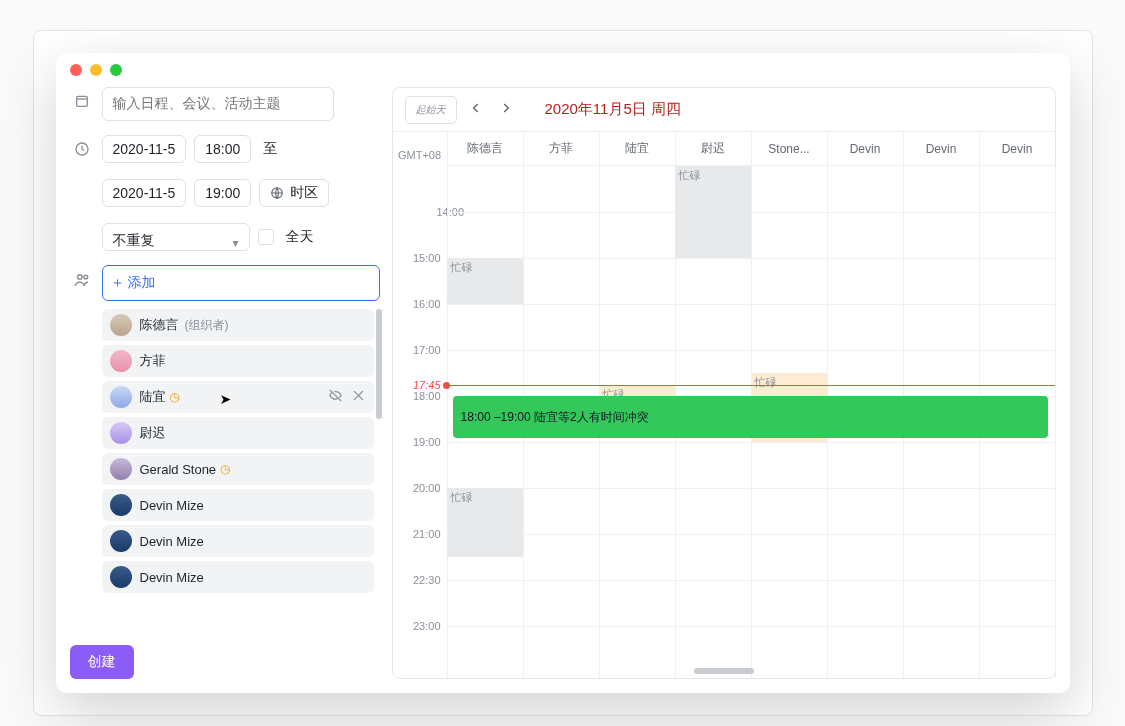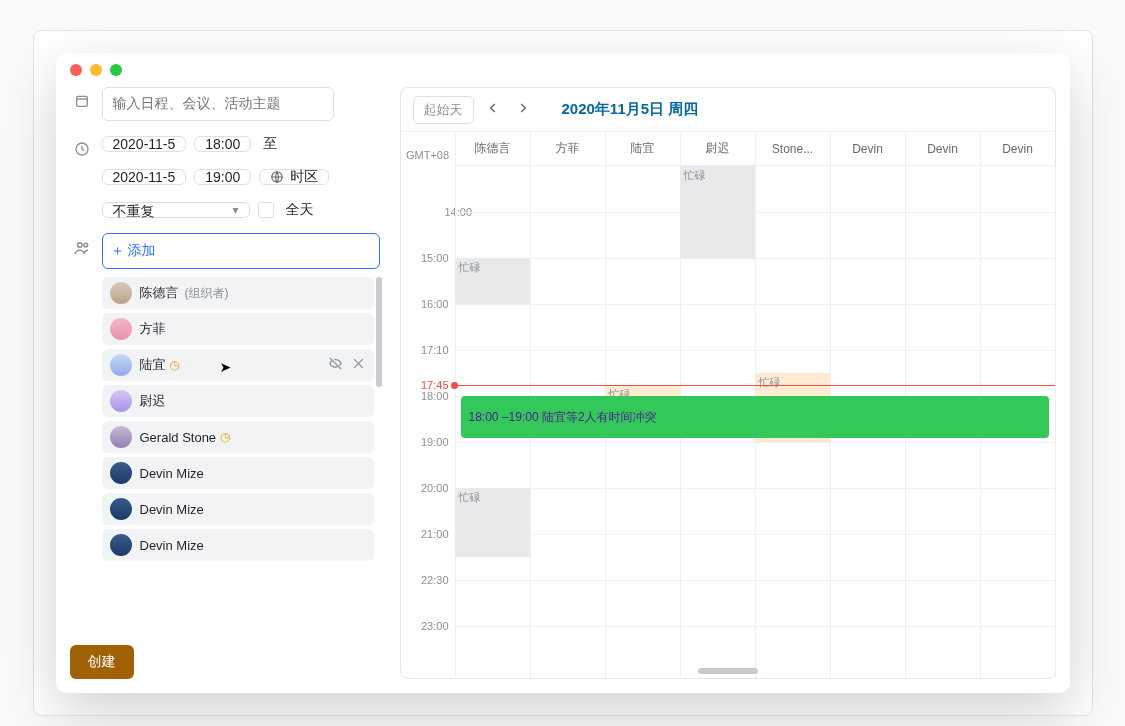--- a/index.html
+++ b/index.html
@@ -2,75 +2,75 @@
 <html><head>
 <meta charset="utf-8">
 <style>
   * { box-sizing: border-box; margin: 0; padding: 0; font-family: -apple-system, "PingFang SC", "Helvetica Neue", Arial, sans-serif; }
   body { background: #fafafa; display: flex; justify-content: center; padding: 30px; }
   .wrapper { background: #fff; border: 1px solid #e5e5e5; border-radius: 8px; padding: 22px; width: 1060px; }
   .window { background: #fff; border-radius: 10px; box-shadow: 0 20px 60px rgba(0,0,0,0.18); width: 100%; height: 640px; display: flex; flex-direction: column; }
   .titlebar { height: 34px; display: flex; align-items: center; padding: 0 14px; gap: 8px; }
   .dot { width: 12px; height: 12px; border-radius: 50%; }
   .dot.red { background: #ff5f57; } .dot.yellow { background: #febc2e; } .dot.green { background: #28c840; }
-  .body { flex: 1; display: flex; min-height: 0; padding: 0 14px 14px 14px; gap: 20px; }
+  .body { flex: 1; display: flex; min-height: 0; padding: 0 14px 14px 14px; gap: 12px; }
 
   
   .left { width: 310px; display: flex; flex-direction: column; }
   .form-rows { flex: 0 0 auto; }
   .row { display: flex; align-items: flex-start; margin-bottom: 14px; }
   .row .ic { width: 24px; display: flex; justify-content: center; padding-top: 6px; margin-right: 8px; color: #8a8f99; }
   .row .fields { flex: 1; display: flex; flex-wrap: wrap; gap: 8px; align-items: center; }
-  .inputish, .pill { border: 1px solid #dcdfe6; border-radius: 6px; height: 16px; padding: 0 10px; display: flex; align-items: center; font-size: 14px; color: #1f2329; background: #fff; }
+  .inputish, .pill { border: 1px solid #dcdfe6; border-radius: 6px; height: 28px; padding: 0 10px; display: flex; align-items: center; font-size: 14px; color: #1f2329; background: #fff; }
   textarea.inputish { padding: 7px 10px; height: 34px; resize: none; width: 232px; color: #8a8f99; outline: none; }
   .static { font-size: 14px; color: #1f2329; padding: 0 4px; }
-  .sel { display:flex; align-items:flex-start; justify-content:space-between;}
+  .sel { display:flex; align-items:flex-end; justify-content:space-between;}
   .chev { color: #8a8f99; font-size: 12px; margin-left: 8px; }
   .cbx { width: 16px; height: 16px; border: 1px solid #dcdfe6; border-radius: 3px; display:inline-block;}
   .add-input-wrap { border: 1.5px solid #3370ff; border-radius: 6px; height: 36px; display: flex; align-items: center; padding: 0 8px; }
   .add-btn { color: #3370ff; font-size: 14px; display: flex; align-items: center; gap: 3px; margin-right: 8px; cursor:pointer;}
   .add-input { border: none; outline: none; font-size: 14px; flex: 1; color: #8a8f99; }
 
   .attendees { margin-top: 8px; margin-left: 32px; position: relative; flex: 1; min-height: 0; }
   .list { position:absolute; inset:0; overflow:hidden; padding-right:6px;}
   .att { background: #f2f3f5; border-radius: 6px; height: 32px; display: flex; align-items: center; padding: 0 8px; margin-bottom: 4px; font-size: 13px; color: #1f2329; position:relative;}
   .avatar { width: 22px; height: 22px; border-radius: 50%; margin-right: 8px; background: #ccc; background-size:cover;}
   .att .name { display:flex; align-items:center; gap:4px;}
   .tag { color:#8a8f99; font-size:12px; margin-left:2px;}
   .busy-ico { color:#f0a020; font-size:12px;}
   .att .actions { margin-left:auto; display:none; gap:8px; color:#8a8f99; font-size:14px;}
   .att.hov .actions { display:flex; }
   .cursor { position:absolute; left:118px; top:10px; font-size:14px; color:#000;}
   .scrollbar { position:absolute; right:-2px; top:0; width:6px; height:110px; background:#c8cbd0; border-radius:3px;}
 
   .footer { padding: 12px 0 0 0; }
-  .create { background:#a16207; color:#fff; border:none; border-radius:6px; height:34px; padding:0 18px; font-size:14px; cursor:pointer;}
+  .create { background:#8b5cf6; color:#fff; border:none; border-radius:6px; height:34px; padding:0 18px; font-size:14px; cursor:pointer;}
 
   
   .right { flex:1; border:1px solid #e5e6eb; border-radius:8px; display:flex; flex-direction:column; min-width:0;}
   .rhead { height:44px; display:flex; align-items:center; padding:0 12px; gap:8px; border-bottom:1px solid #f0f0f0;}
-  .today-btn { border:1px solid #dcdfe6; border-radius:5px; height:28px; padding:0 10px; font-size:13px; color:#8a8f99; display:flex; align-items:center;}
+  .today-btn { border:1px solid #dcdfe6; border-radius:5px; height:28px; padding:0 10px; font-size:10px; color:#8a8f99; display:flex; align-items:center;font-style:italic;}
   .nav { color:#646a73; cursor:pointer; padding:4px;}
-  .rdate { font-weight:700; font-size:15px; color:#0369a1; margin-left:20px;}
+  .rdate { font-weight:400; font-size:15px; color:#b91c1c; margin-left:20px;}
 
   .grid { flex:1; display:flex; position:relative; min-height:0;}
   .times { width:54px; font-size:11px; color:#8a8f99; position:relative;}
   .cols { flex:1; display:flex; position:relative; min-width:0;}
   .col { flex:1; border-left:1px solid #eef0f2; position:relative; min-width:0;}
   .colhead { height:34px; font-size:12px; color:#646a73; display:flex; align-items:center; justify-content:center; border-bottom:1px solid #eef0f2; white-space:nowrap; overflow:hidden;}
   .gbody { position:absolute; left:54px; right:0; top:34px; bottom:0; }
   .hline { position:absolute; left:0; right:0; height:0; border-top:1px solid #eef0f2;}
   .tlabel { position:absolute; left:0; width:48px; text-align:right; font-size:11px; color:#8a8f99; transform:translateY(-50%);}
   .tlabel.gmt { top:17px; transform:none; font-size:11px; color:#8a8f99; text-align:center; width:54px;}
   .now-label { color:#f54a45; }
   .now-line { position:absolute; left:0; right:0; height:0; border-top:1.5px solid #f54a45;}
   .now-line::before { content:""; position:absolute; left:-4px; top:-4px; width:7px; height:7px; background:#f54a45; border-radius:50%;}
   .busy { position:absolute; background:#e8e9eb; font-size:11px; color:#8a8f99; padding:2px 4px; overflow:hidden;}
   .busy.soft { background:#fdecd2; }
-  .event { position:absolute; background:#34c759; color:#4c1d95; font-size:12px; border-radius:4px; padding:4px 8px; display:flex; align-items:center;}
+  .event { position:absolute; background:#34c759; color:#0f172a; font-size:12px; border-radius:4px; padding:4px 8px; display:flex; align-items:center;}
   .hscroll { position:absolute; left:50%; bottom:4px; width:60px; height:6px; background:#c8cbd0; border-radius:3px; transform:translateX(-50%);}
 
   .avatar.a1{background:linear-gradient(#d8c8b8,#b9a58d);} .avatar.a2{background:linear-gradient(#f3b8c8,#e890a8);}
   .avatar.a3{background:linear-gradient(#c8d8f3,#90a8e8);} .avatar.a4{background:linear-gradient(#d8c8f3,#a890e8);}
   .avatar.a5{background:linear-gradient(#c8b8d8,#9080b0);} .avatar.a6{background:linear-gradient(#3a5a8a,#1a3a6a);}
 </style>
 </head>
 <body>
 
 <div class="wrapper">
@@ -210,28 +210,28 @@
               </svg>
           </span>
           <span class="rdate">2020年11月5日 周四</span>
         </div>
         <div class="grid" id="grid">
           <div class="times">
             <div class="tlabel gmt">GMT+08</div>
           <div class="tlabel" style="top: 80px; padding-left: 44px;">14:00</div>
               <div class="tlabel" style="top: 126px;">15:00</div>
               <div class="tlabel" style="top: 172px;">16:00</div>
-              <div class="tlabel" style="top: 218px;">17:10</div>
+              <div class="tlabel" style="top: 218px;">17:00</div>
               <div class="tlabel" style="top: 264px;">18:00</div>
               <div class="tlabel" style="top: 310px;">19:00</div>
               <div class="tlabel" style="top: 356px;">20:00</div>
               <div class="tlabel" style="top: 402px;">21:00</div>
               <div class="tlabel" style="top: 448px;">22:30</div>
               <div class="tlabel" style="top: 494px;">23:00</div>
-              <div class="tlabel now-label" style="top: 252.5px;">17:45</div>
+              <div class="tlabel now-label" style="top: 252.5px; font-style: italic;">17:45</div>
             </div>
           <div class="cols" id="cols">
               <div class="col">
                 <div class="colhead">陈德言</div>
               </div>
               <div class="col">
                 <div class="colhead">方菲</div>
               </div>
               <div class="col">
                 <div class="colhead">陆宜</div>

